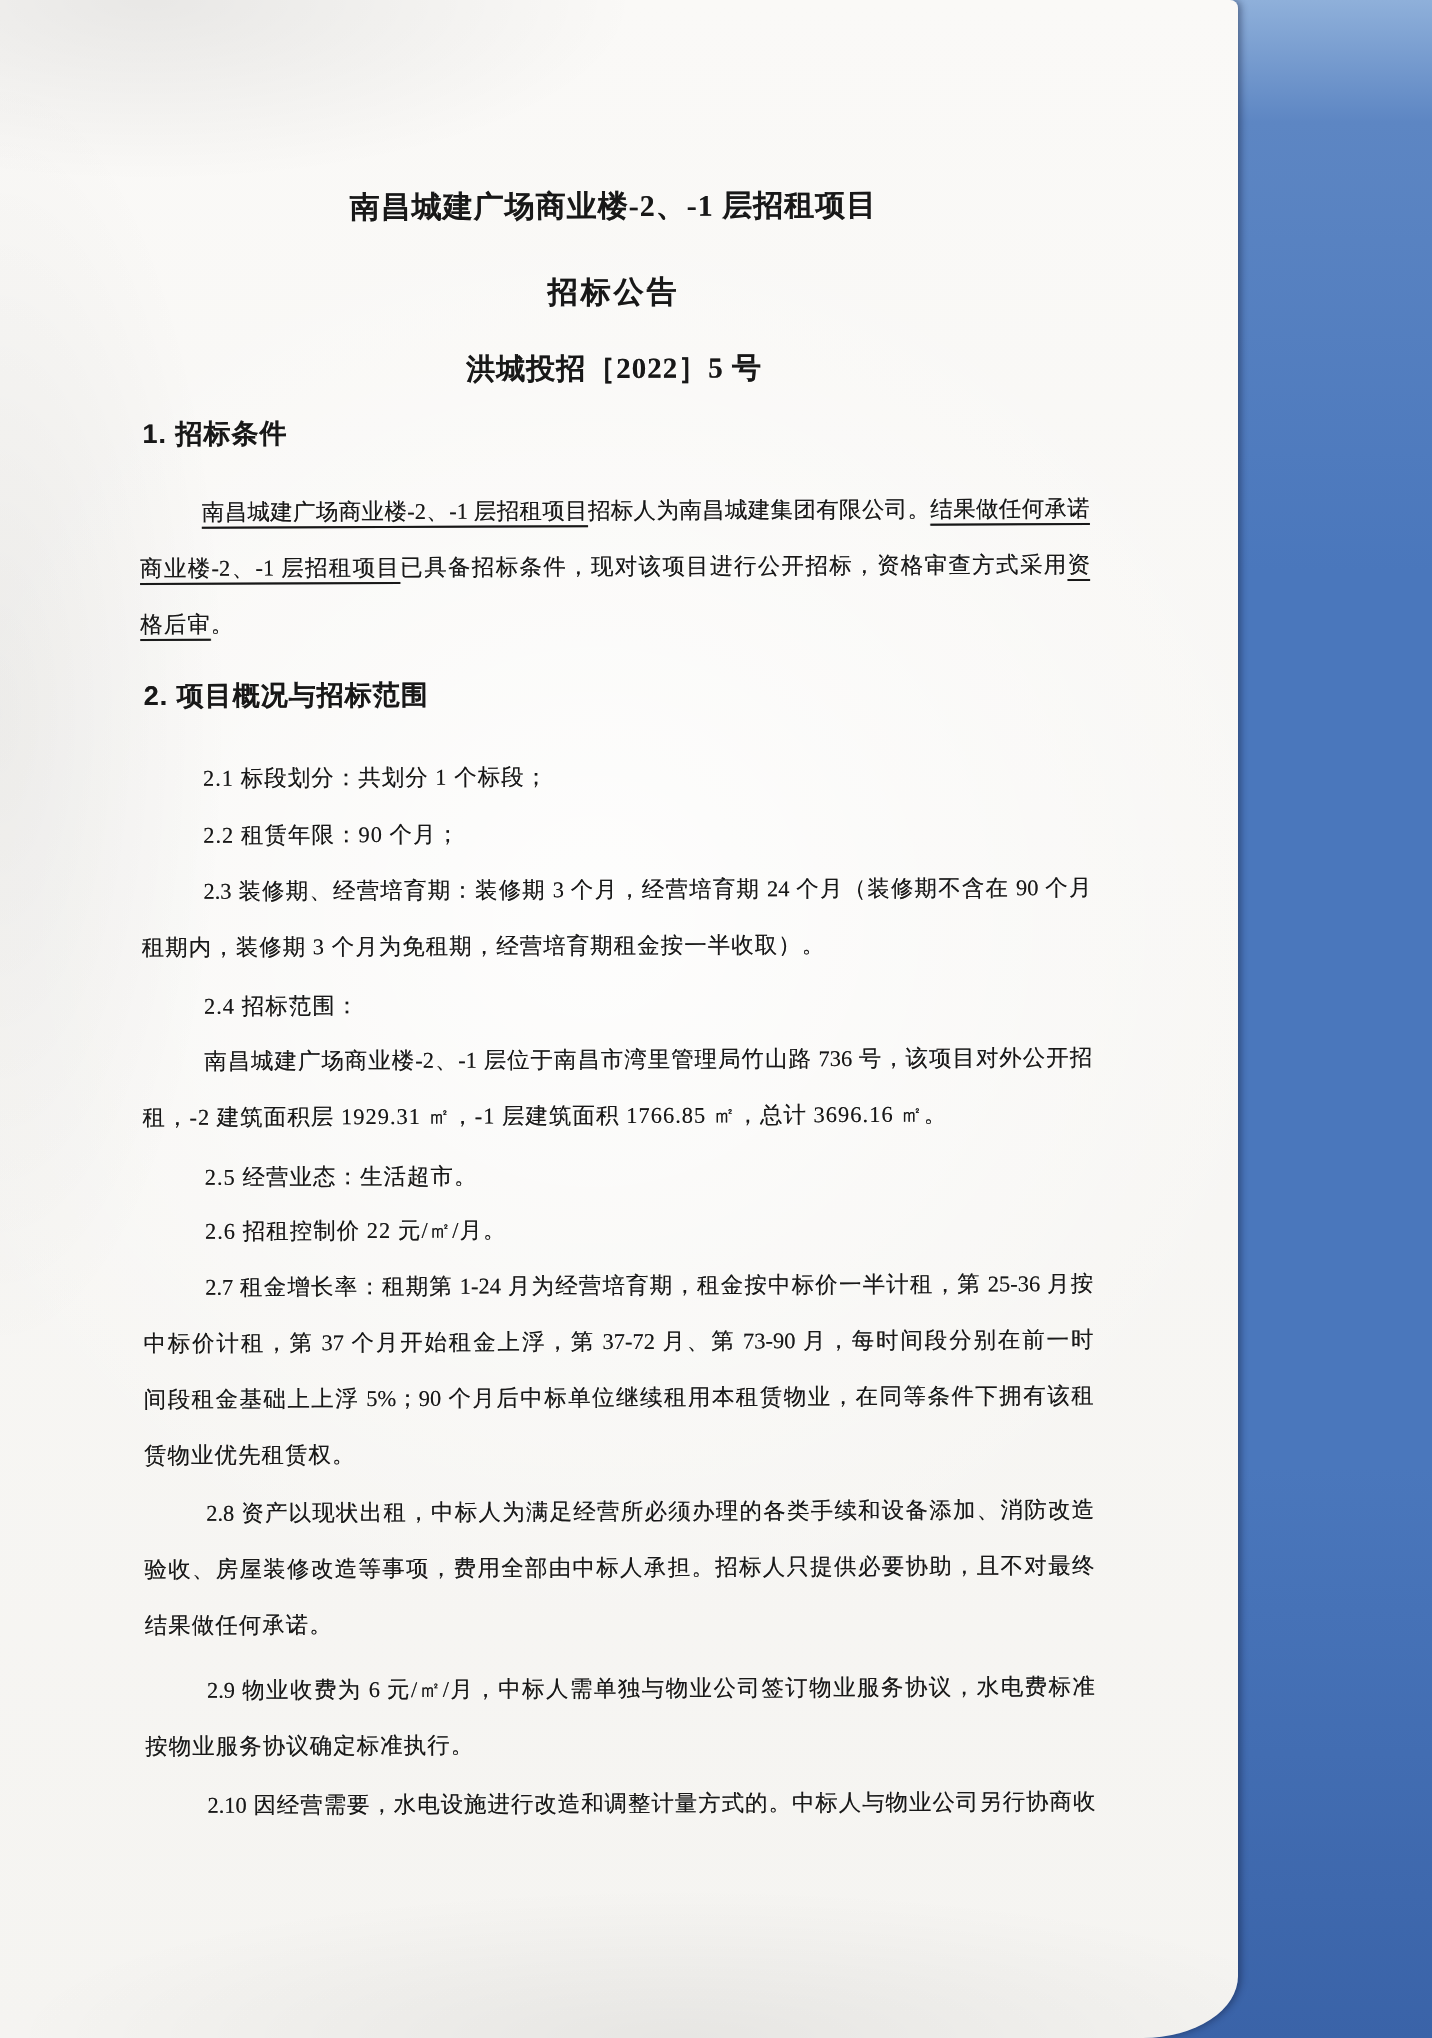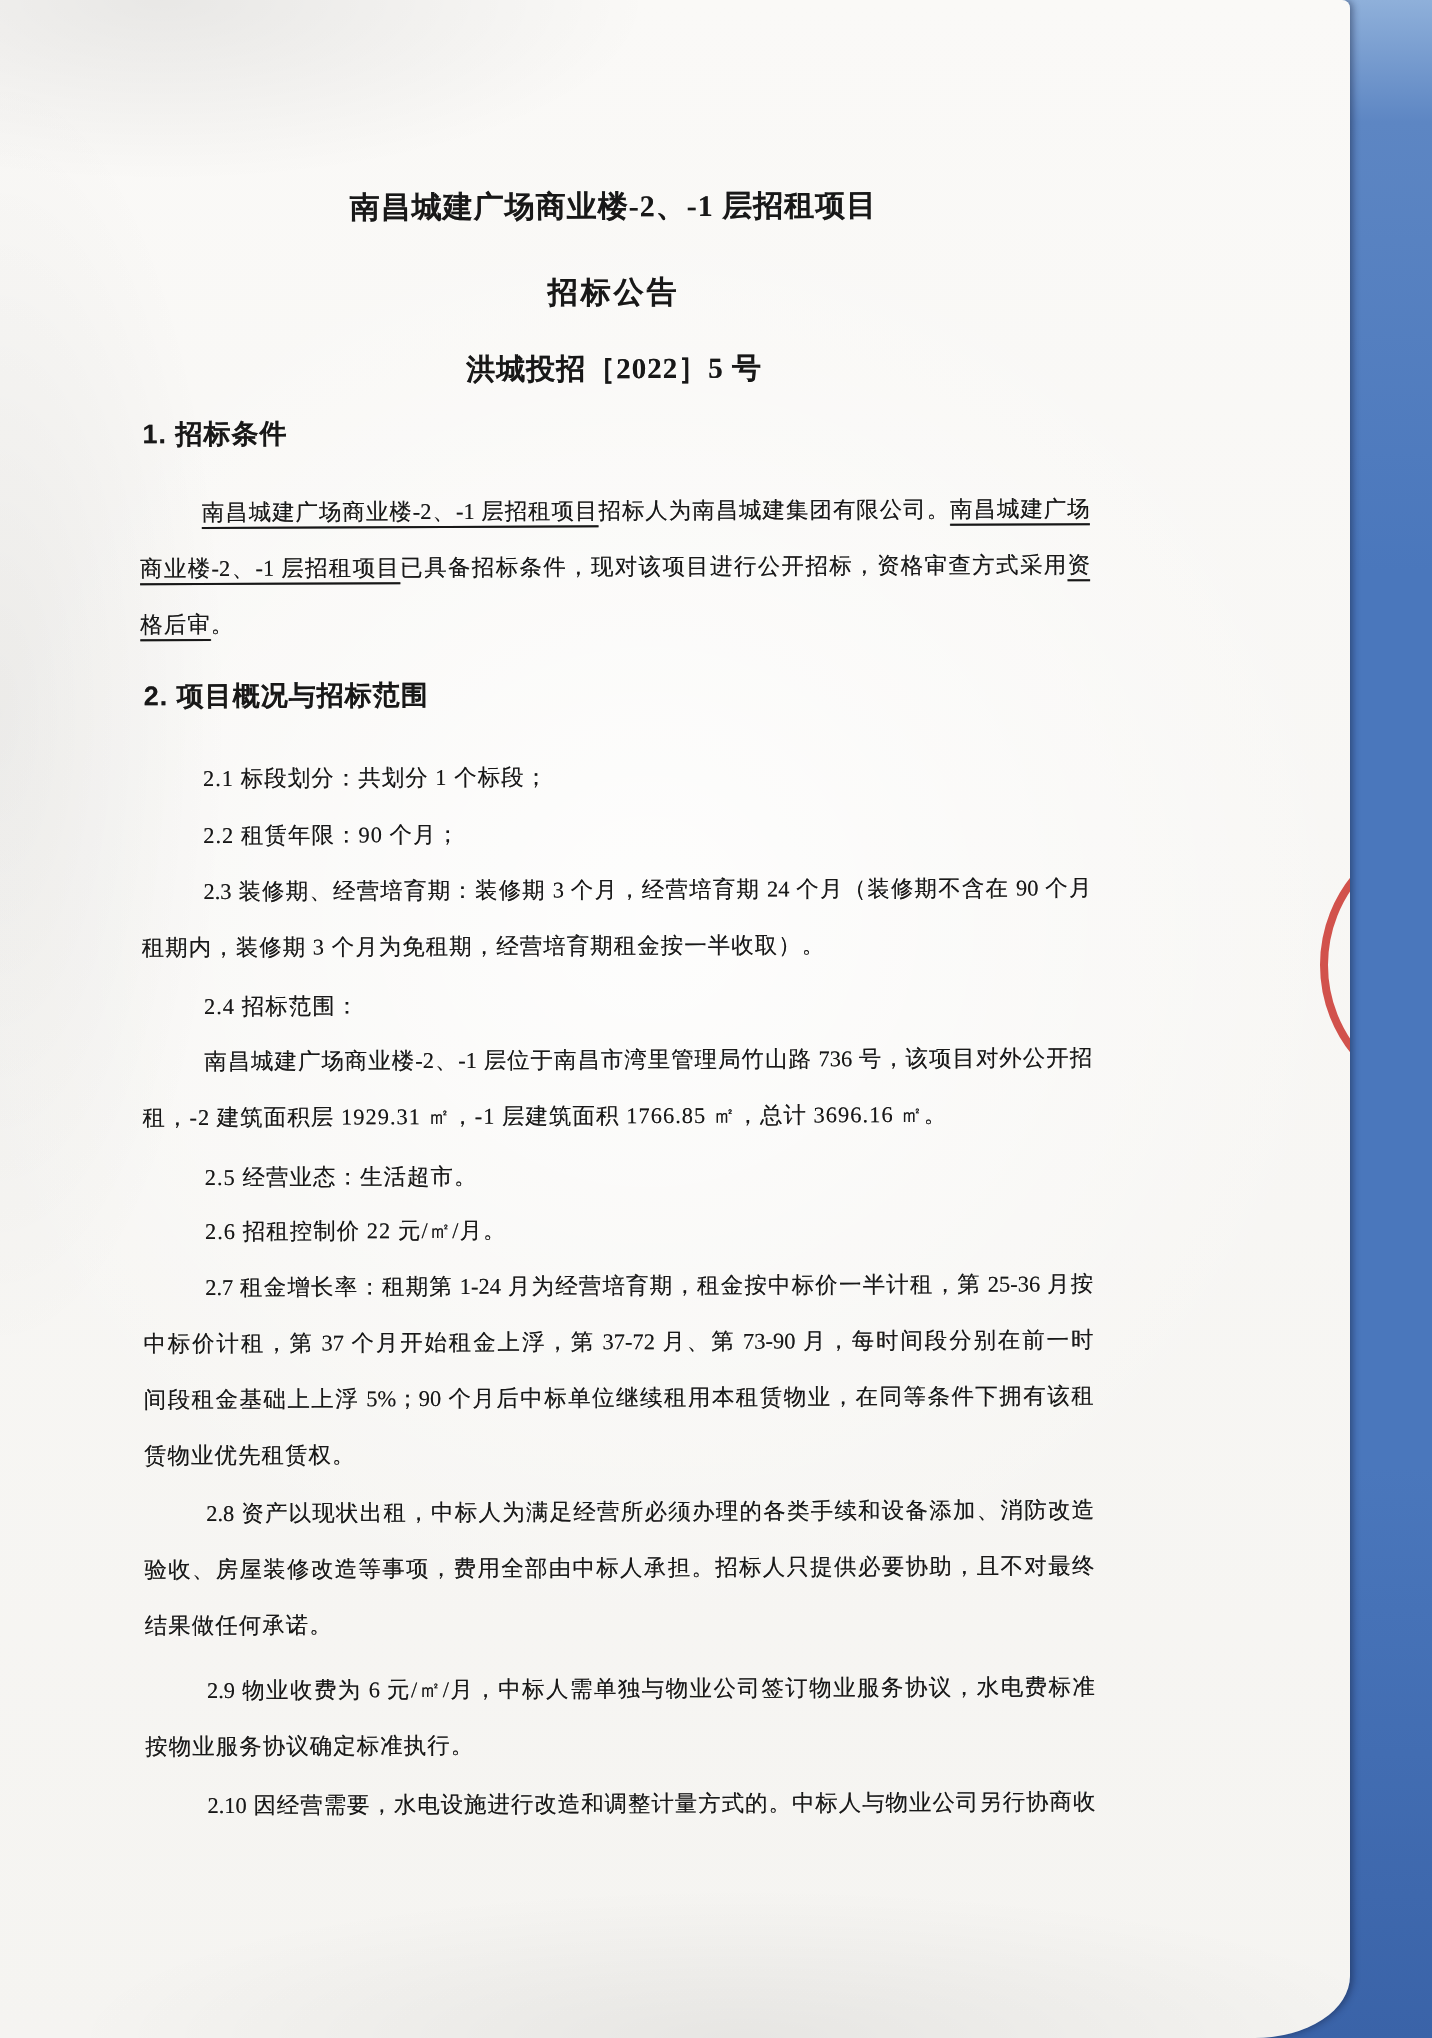--- a/index.html
+++ b/index.html
@@ -2,21 +2,21 @@
 <html><head>
 <meta charset="utf-8">
 <style>
   html,body{margin:0;padding:0;}
   body{
     width:1432px;height:2038px;position:relative;overflow:hidden;
     background:linear-gradient(180deg,#8fb0da 0%,#5d86c3 6%,#4a77bc 28%,#4a77bc 72%,#3a63a8 100%);
     font-family:"Liberation Serif", serif;
   }
   .paper{
-    position:absolute;left:0;top:0;width:1350px;height:2038px;overflow:hidden;
+    position:absolute;left:0;top:0;width:1238px;height:2038px;overflow:hidden;
     border-top-right-radius:8px;border-bottom-right-radius:95px 62px;
     box-shadow:3px 0 7px rgba(15,25,55,.45);
     background:
       radial-gradient(ellipse 700px 260px at 12% 0%, rgba(0,0,0,.07), transparent 70%),
       radial-gradient(ellipse 320px 900px at 0% 35%, rgba(0,0,0,.05), transparent 72%),
       radial-gradient(ellipse 900px 200px at 55% 100%, rgba(0,0,0,.06), transparent 75%),
       radial-gradient(ellipse 900px 900px at 48% 45%, rgba(255,255,255,.8), transparent 80%),
       linear-gradient(#faf9f7,#f5f4f1);
   }
   .content{position:absolute;left:0;top:0;width:100%;height:100%;transform:rotate(-0.25deg);
@@ -58,21 +58,21 @@
 <div class="paper">
   <div class="content">
 
     <div class="tl t1">南昌城建广场商业楼-2、-1 层招租项目</div>
     <div class="tl t2">招标公告</div>
     <div class="tl t3">洪城投招［2022］5 号</div>
 
     <div class="hd h1">1. 招标条件</div>
 
     <div class="para p1">
-      <span class="line fill ind"><span class="u">南昌城建广场商业楼-2、-1 层招租项目</span><span>招标人为南昌城建集团有限公司。</span><span class="u">南昌城建广场</span></span>
+      <span class="line fill ind"><span class="u">南昌城建广场商业楼-2、-1 层招租项目</span><span>招标人为南昌城建集团有限公司。</span><span class="u">结果做任何承诺</span></span>
       <span class="line fill"><span class="u">商业楼-2、-1 层招租项目</span><span>已具备招标条件，现对该项目进行公开招标，资格审查方式采用</span><span class="u">资</span></span>
       <span class="line nw"><span class="u">格后审</span><span>。</span></span>
     </div>
 
     <div class="hd h2">2. 项目概况与招标范围</div>
 
     <div class="para p21">
       <span class="line nw ind">2.1 标段划分：共划分 1 个标段；</span>
     </div>
 

